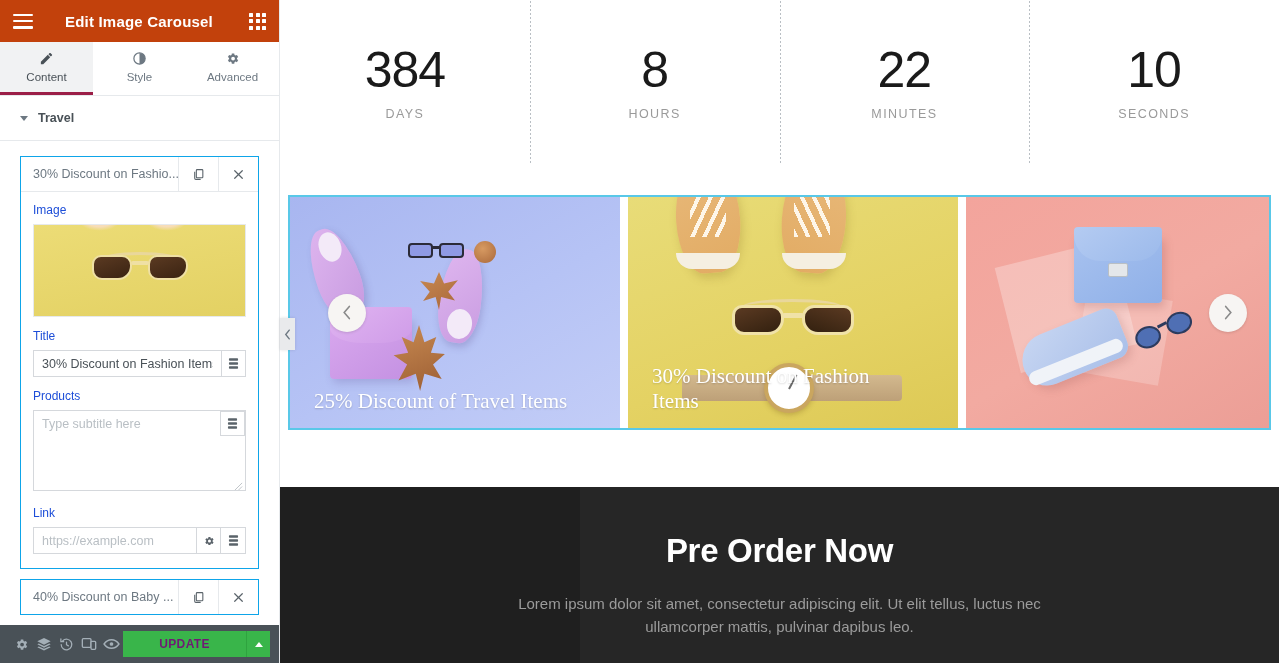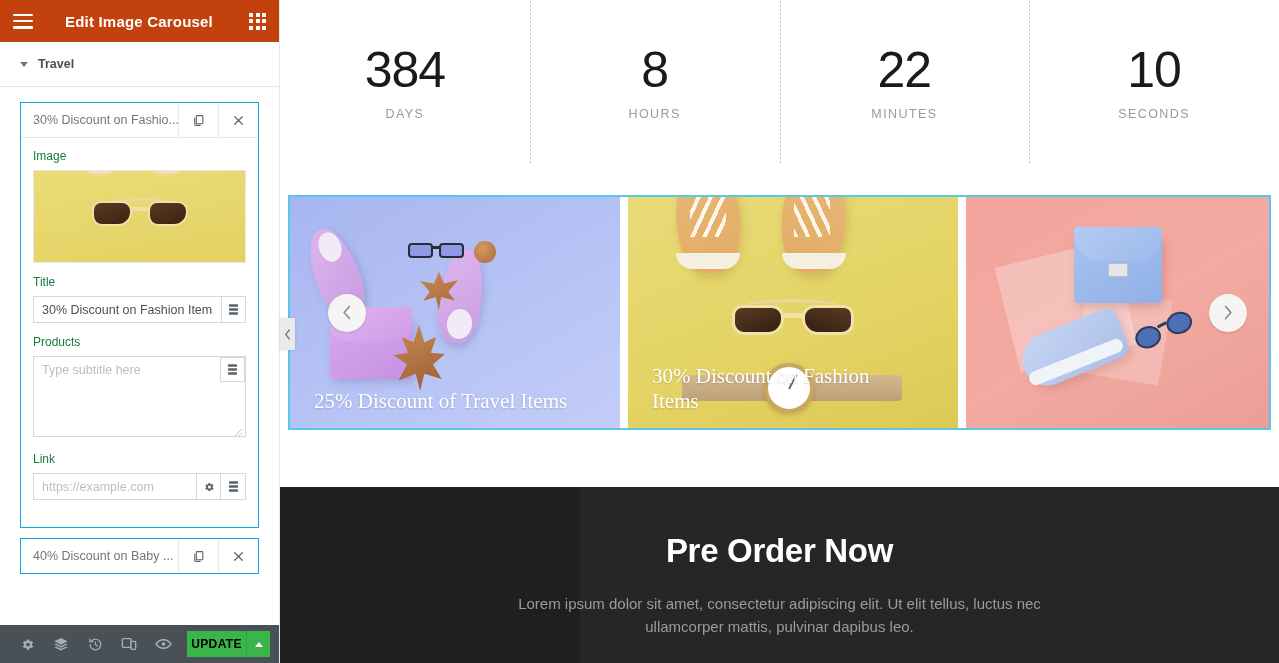--- a/index.html
+++ b/index.html
@@ -58,23 +58,23 @@
   .item-title {
     flex: 1; display: flex; align-items: center; padding: 0 12px;
     font-size: 12.5px; color: #6d7882; white-space: nowrap; overflow: hidden; text-overflow: ellipsis;
     cursor: move;
   }
   .item-btn {
     width: 40px; display: flex; align-items: center; justify-content: center;
     border-left: 1px solid #e6e9ec; color: #6d7882; cursor: pointer;
   }
   .item-body { padding: 11px 12px 14px 12px; border-top: 1px solid #e6e9ec; }
-  .fld-label { font-size: 12px; color: #15803d; margin-bottom: 7px; }
+  .fld-label { font-size: 12px; color: #1d4ed8; margin-bottom: 7px; }
   .fld { margin-bottom: 12px; }
-  .fld:last-child { margin-bottom: 13px; }
+  .fld:last-child { margin-bottom: 0; }
 
   .thumb {
     width: 100%; height: 93px; border: 1px solid #e6e9ec; overflow: hidden;
     position: relative; background: #e9d96a;
   }
   .thumb .bg { position: absolute; inset: 0;
     background:
       radial-gradient(ellipse 34px 18px at 31% -6%, #f7ddb8 40%, rgba(247,221,184,0) 62%),
       radial-gradient(ellipse 34px 18px at 63% -6%, #f7ddb8 40%, rgba(247,221,184,0) 62%),
       radial-gradient(ellipse 15px 14px at 50% 112%, #e8e4dc 50%, rgba(232,228,220,0) 70%),
@@ -112,22 +112,22 @@
     border: 1px solid #d5d8dc; background: #fff; display: flex; align-items: center; justify-content: center; cursor: pointer; }
   .resizer { position: absolute; right: 3px; bottom: 3px; width: 9px; height: 9px; pointer-events: none; }
 
   .panel-footer {
     position: absolute; left: 0; bottom: 0; width: 280px; height: 38px;
     background: #495157; display: flex; align-items: center; padding: 0 10px; gap: 0;
   }
   .foot-ico { width: 34px; height: 38px; display: flex; align-items: center; justify-content: center; color: #a4afb7; cursor: pointer; }
   .update-wrap { margin-left: auto; display: flex; height: 26px; }
   .update-btn {
-    background: #39b54a; color: #000000; font-size: 12px; font-weight: bold; letter-spacing: .4px;
-    padding: 0 4px; display: flex; align-items: center; cursor: pointer; border: none;
+    background: #39b54a; color: #701a75; font-size: 12px; font-weight: bold; letter-spacing: .4px;
+    padding: 0 36px; display: flex; align-items: center; cursor: pointer; border: none;
     font-family: "Liberation Sans", sans-serif;
   }
   .update-caret { background: #39b54a; width: 24px; display: flex; align-items: center; justify-content: center;
                   border-left: 1px solid #2fa33f; cursor: pointer; }
   .caret-up { width: 0; height: 0; border-left: 4px solid transparent; border-right: 4px solid transparent; border-bottom: 5px solid #fff; }
 
   
   #collapse-handle {
     position: absolute; left: 280px; top: 318px; width: 15px; height: 32px;
     background: #e9eaec; display: flex; align-items: center; justify-content: center;
@@ -204,20 +204,47 @@
           <i></i>
           <i></i>
           <i></i>
           <i></i>
           <i></i>
           <i></i>
           <i></i>
       </div>
     </div>
 
+    <div class="tabs">
+      <div class="tab active">
+        <span>
+          <svg width="15" height="15" viewBox="0 0 24 24" fill="#495157">
+              <path d="M3 17.2V21h3.8L17.9 9.9l-3.8-3.8L3 17.2zM20.7 7.1c.4-.4.4-1 0-1.4l-2.4-2.4c-.4-.4-1-.4-1.4 0l-1.8 1.8 3.8 3.8 1.8-1.8z"></path>
+            </svg>
+        </span>
+        <span>Content</span>
+      </div>
+      <div class="tab">
+        <span>
+          <svg width="15" height="15" viewBox="0 0 24 24">
+              <circle cx="12" cy="12" r="9" fill="none" stroke="#6d7882" stroke-width="2"></circle>
+              <path d="M12 3a9 9 0 0 1 0 18z" fill="#6d7882"></path>
+            </svg>
+        </span>
+        <span>Style</span>
+      </div>
+      <div class="tab">
+        <span>
+          <svg width="15" height="15" viewBox="0 0 24 24" fill="#6d7882">
+              <path d="M19.1 12.9c0-.3.1-.6.1-.9s0-.6-.1-.9l2-1.5-2-3.4-2.3 1c-.5-.4-1-.7-1.6-.9L14.8 4h-3.9l-.4 2.4c-.6.2-1.1.5-1.6.9l-2.3-1-2 3.4 2 1.5c0 .3-.1.6-.1.9s0 .6.1.9l-2 1.5 2 3.4 2.3-1c.5.4 1 .7 1.6.9l.4 2.4h3.9l.4-2.4c.6-.2 1.1-.5 1.6-.9l2.3 1 2-3.4-2-1.5zM12.9 15a3 3 0 1 1 0-6 3 3 0 0 1 0 6z"></path>
+            </svg>
+        </span>
+        <span>Advanced</span>
+      </div>
+    </div>
 
     <div class="section-head">
       <span class="caret-down"></span>
       <span class="label">Travel</span>
     </div>
 
     <div class="repeater">
 
       <div class="repeater-item">
         <div class="item-head">

